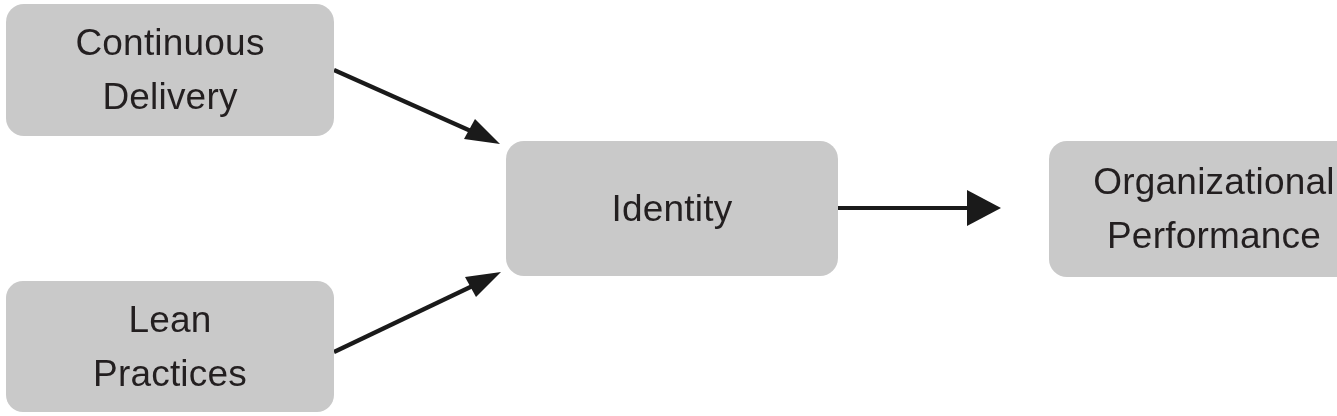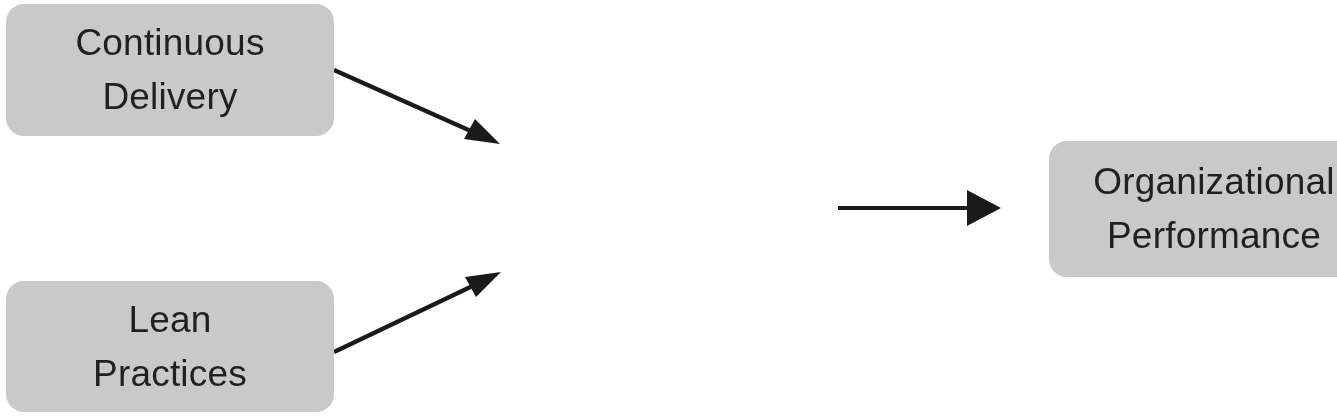--- a/index.html
+++ b/index.html
@@ -34,21 +34,21 @@
     font-weight: 400;
     line-height: 1.45;
     letter-spacing: 0.2px;
     white-space: pre-line;
     padding: 0 10px;
   }
   #node-continuous-delivery {
     left: 6px;  top: 4px;   width: 328px; height: 132px;
   }
   #node-lean-practices {
-    left: 6px;  top: 281px; width: 328px; height: 131px;
+    left: 6px;  top: 281px; width: 328px; height: 131px; border-radius: 17px;
   }
   #node-identity {
     left: 506px; top: 141px; width: 332px; height: 135px;
   }
   #node-organizational-performance {
     left: 1049px; top: 141px; width: 330px; height: 136px;
   }
   #edge-layer {
     position: absolute;
     left: 0; top: 0;
@@ -83,19 +83,22 @@
   <div class="node" id="node-continuous-delivery">
     <span class="node-label">Continuous
 Delivery</span>
   </div>
 
   <div class="node" id="node-lean-practices">
     <span class="node-label">Lean
 Practices</span>
   </div>
 
+  <div class="node" id="node-identity">
+    <span class="node-label">Identity</span>
+  </div>
 
   <div class="node" id="node-organizational-performance">
     <span class="node-label">Organizational
 Performance</span>
   </div>
 
 </div>
 
 </body></html>

